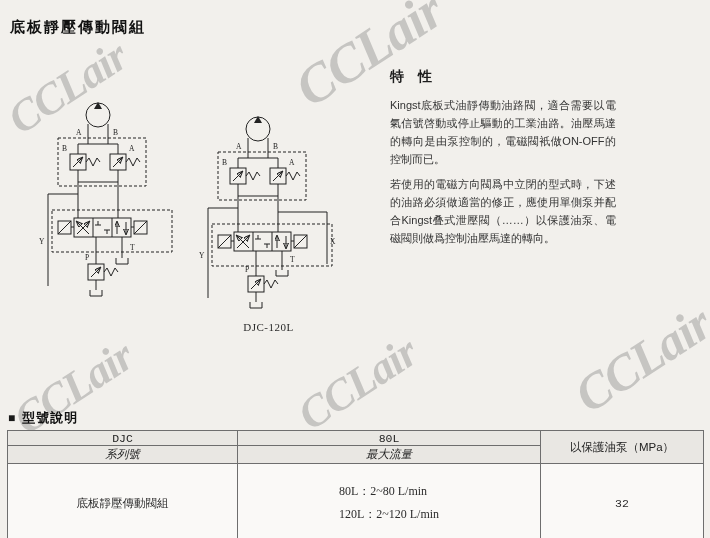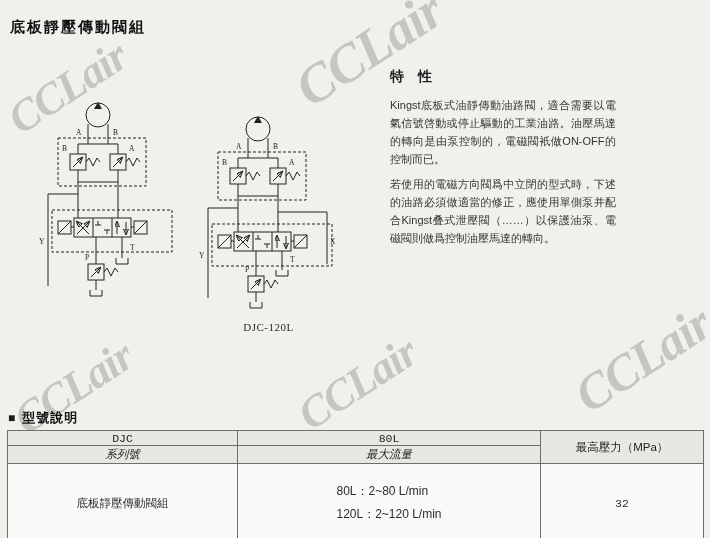--- a/index.html
+++ b/index.html
@@ -41,21 +41,21 @@
     font-size:13px;font-weight:700;color:#111;letter-spacing:1px;}
   .model-heading .sq{font-size:12px;line-height:1;color:#1a1a1a;}
   .model-table{position:absolute;left:7px;top:430px;width:696px;border-collapse:collapse;table-layout:fixed;}
   .model-table td{border:1px solid #6e6e6e;padding:0 2px;text-align:center;vertical-align:middle;}
   .model-table .hdr{background:#e9e7e3;font-size:11.5px;color:#222;}
   .model-table .r1 td{height:14px;}
   .model-table .r2 td{height:17px;font-style:italic;}
   .model-table .body-row td{height:78px;background:#faf9f7;font-size:11.5px;}
   .latin{font-family:Liberation Mono, monospace;font-size:13px;}
   .flows{display:inline-block;text-align:left;}
-  .flow-line{font-family:Liberation Sans, sans-serif;font-size:12px;line-height:23px;}
+  .flow-line{font-family:Liberation Serif, serif;font-size:12px;line-height:23px;}
 </style>
 </head>
 <body>
 
 <div class="page">
 
   <span class="watermark" style="left:2px;top:62px;font-size:44px;">CCLair</span>
   <span class="watermark" style="left:288px;top:18px;font-size:54px;">CCLair</span>
   <span class="watermark" style="left:8px;top:362px;font-size:44px;">CCLair</span>
   <span class="watermark" style="left:292px;top:358px;font-size:44px;">CCLair</span>
@@ -229,21 +229,21 @@
   <table class="model-table">
     <colgroup>
       <col style="width:230px">
         <col style="width:303px">
         <col style="width:163px">
     </colgroup>
     <tbody>
         <tr class="r1">
       <td class="hdr latin">DJC</td>
       <td class="hdr latin">80L</td>
-      <td class="hdr" rowspan="2">最高壓力（MPa）</td>
+      <td class="hdr" rowspan="2">以保護油泵（MPa）</td>
     </tr>
     <tr class="r2">
       <td class="hdr">系列號</td>
       <td class="hdr">最大流量</td>
     </tr>
     <tr class="body-row">
       <td>底板靜壓傳動閥組</td>
       <td>
         <div class="flows">
           <div class="flow-line">80L：2~80 L/min</div>

